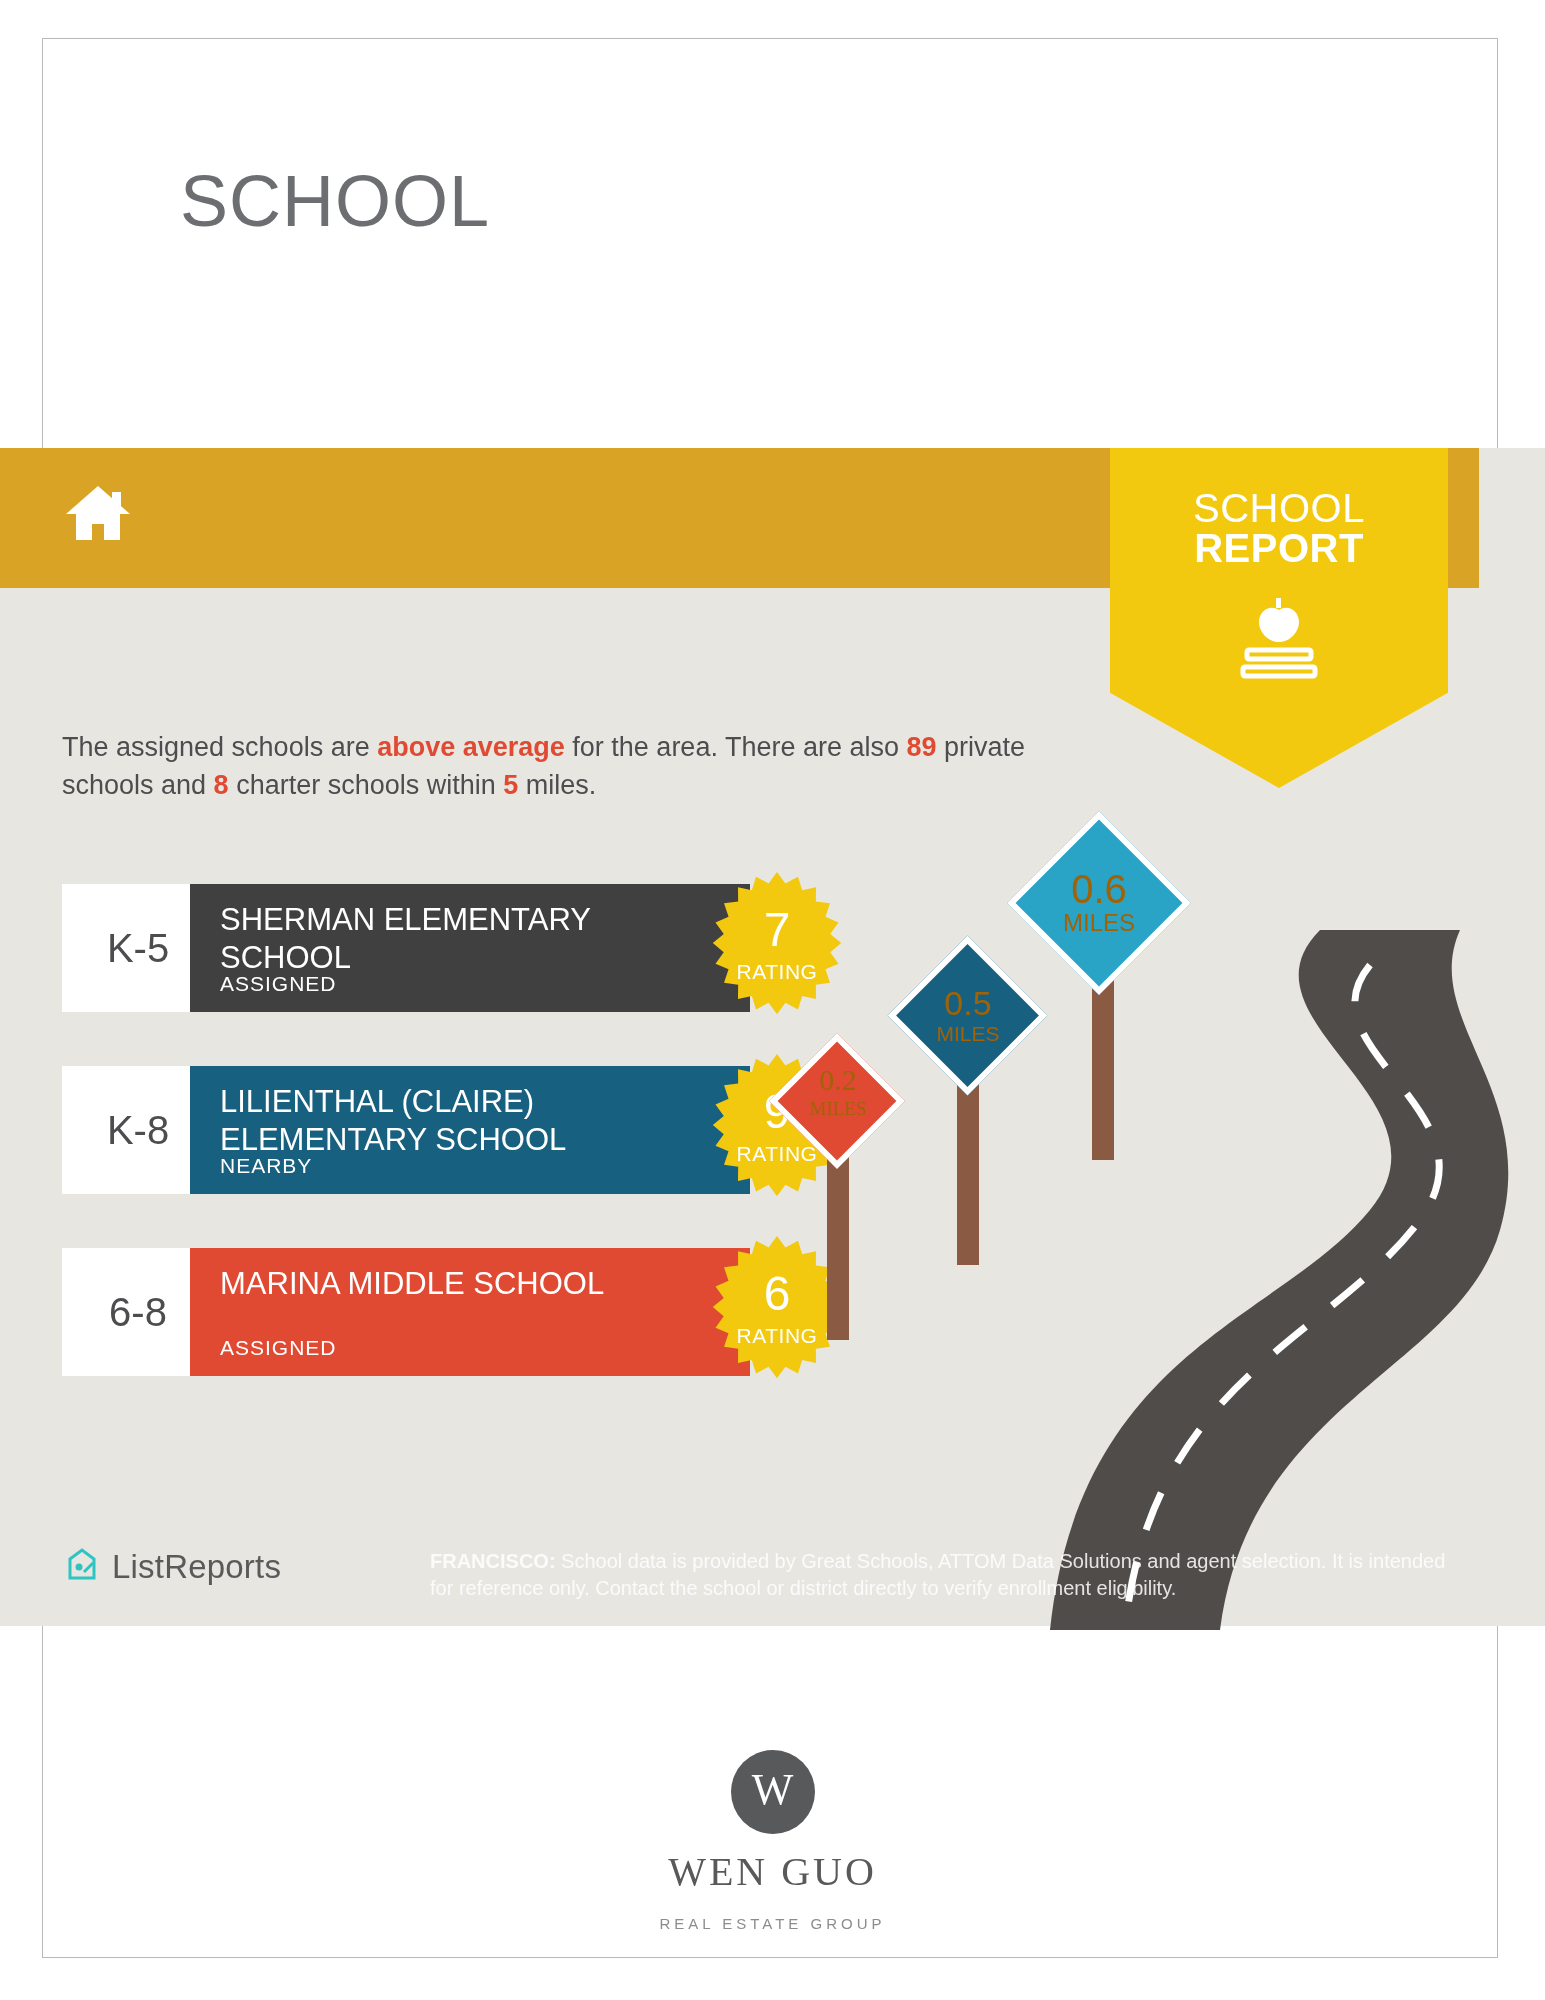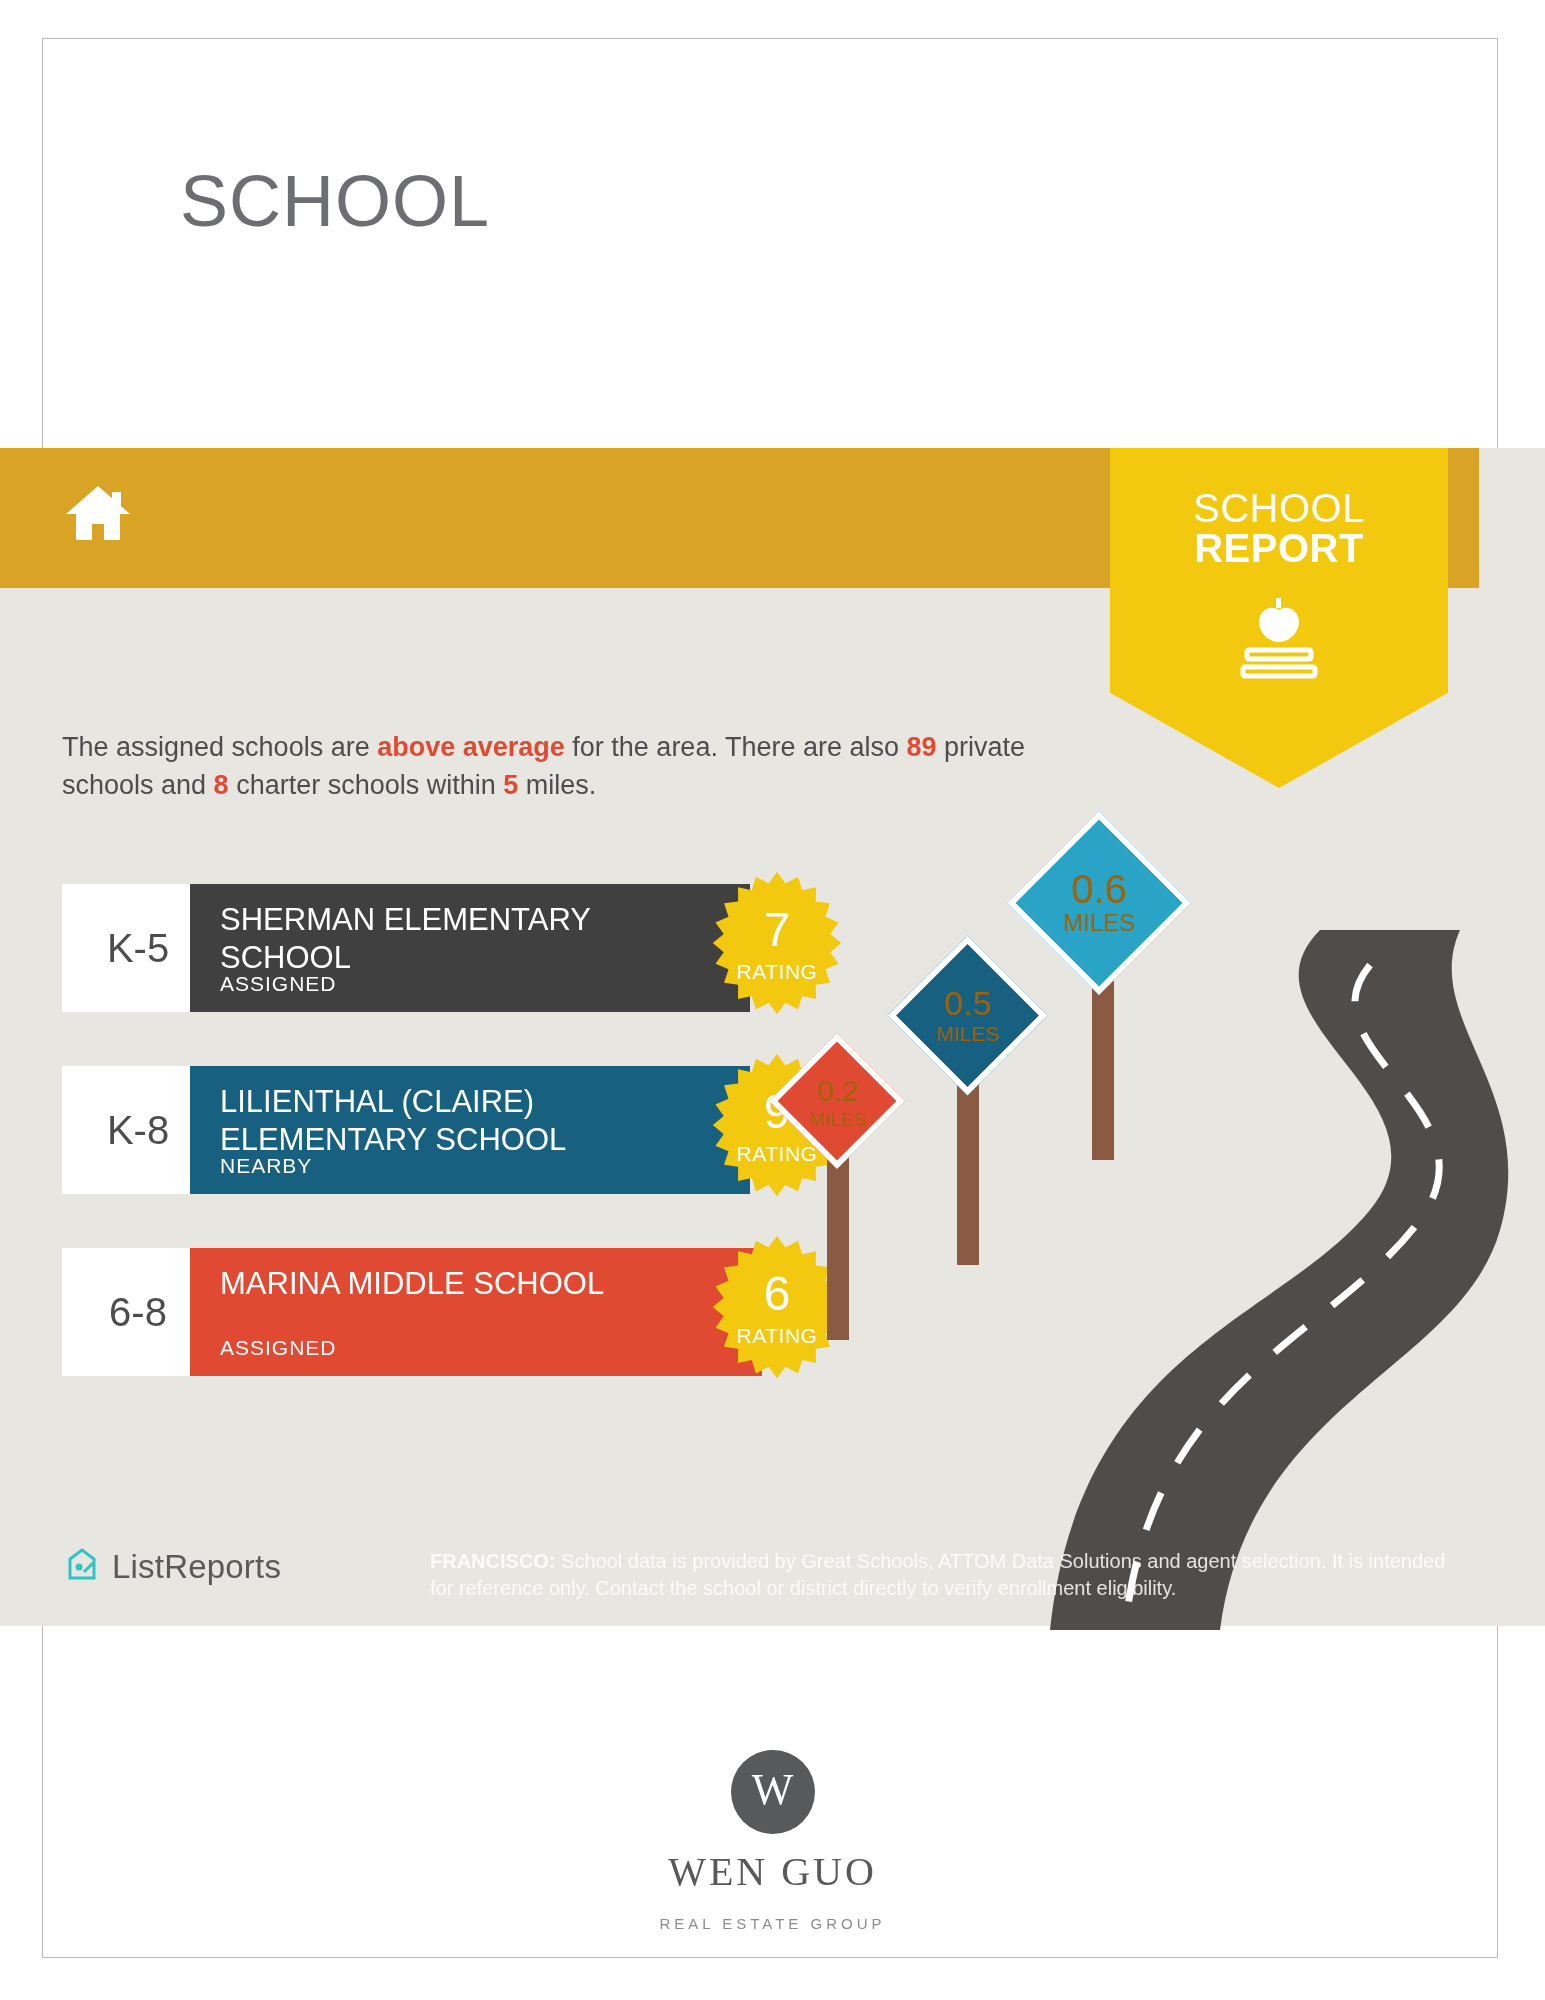--- a/index.html
+++ b/index.html
@@ -371,21 +371,21 @@
           <polygon fill="#f2c90f" points="50,0 55.6,7.6 64,3.1 66.8,12.2 76,10.1 75.9,19.6 85.3,20.9 82.3,29.9 91,33.6 85.5,41.3 92.8,47.4 85.5,53.5 91,61.2 82.3,64.9 85.3,73.9 75.9,75.2 76,84.7 66.8,82.6 64,91.7 55.6,87.2 50,94.8 44.4,87.2 36,91.7 33.2,82.6 24,84.7 24.1,75.2 14.7,73.9 17.7,64.9 9,61.2 14.5,53.5 7.2,47.4 14.5,41.3 9,33.6 17.7,29.9 14.7,20.9 24.1,19.6 24,10.1 33.2,12.2 36,3.1 44.4,7.6"></polygon>
         </svg>
       </div>
       <div class="rating-num">9</div>
       <div class="rating-lbl">RATING</div>
     </div>
   </div>
 
   <div class="school-row" style="top:1248px;">
     <div class="grade-box">6-8</div>
-    <div class="bar" style="background:#e04a32;padding-left:12px;">
+    <div class="bar" style="background:#e04a32;">
       <div class="sname">MARINA MIDDLE SCHOOL</div>
       <div class="sstatus">ASSIGNED</div>
     </div>
     <div class="starburst">
       <div class="svg-wrap">
         <svg width="150" height="150" viewBox="0 0 100 100">
           <polygon fill="#f2c90f" points="50,0 55.6,7.6 64,3.1 66.8,12.2 76,10.1 75.9,19.6 85.3,20.9 82.3,29.9 91,33.6 85.5,41.3 92.8,47.4 85.5,53.5 91,61.2 82.3,64.9 85.3,73.9 75.9,75.2 76,84.7 66.8,82.6 64,91.7 55.6,87.2 50,94.8 44.4,87.2 36,91.7 33.2,82.6 24,84.7 24.1,75.2 14.7,73.9 17.7,64.9 9,61.2 14.5,53.5 7.2,47.4 14.5,41.3 9,33.6 17.7,29.9 14.7,20.9 24.1,19.6 24,10.1 33.2,12.2 36,3.1 44.4,7.6"></polygon>
         </svg>
       </div>
       <div class="rating-num">6</div>
@@ -416,21 +416,21 @@
       <div class="txt" style="left:48px; top:90px; width:150px;">
         <div class="miles-num" style="font-size:34px; line-height:36px;">0.5</div>
         <div class="miles-lbl" style="font-size:21px;">MILES</div>
       </div>
     </div>
 
     
     <div class="sign" style="left:-185px; top:45px;">
       <div class="post" style="left:112px; top:170px; height:195px;"></div>
       <div class="plate" style="left:74px; top:78px; width:96px; height:96px; background:#e04a32;"></div>
-      <div class="txt" style="left:48px; top:100px; width:150px;">
+      <div class="txt" style="left:48px; top:89px; width:150px;font-family:Liberation Serif, serif;">
         <div class="miles-num" style="font-size:30px; line-height:32px;">0.2</div>
         <div class="miles-lbl" style="font-size:19px;">MILES</div>
       </div>
     </div>
   </div>
 
   <div id="listreports">
     <span>
       <svg width="40" height="40" viewBox="0 0 40 40">
         <path d="M8 14 L20 5 L32 14 L32 33 L8 33 Z" fill="none" stroke="#2ec4c4" stroke-width="3"></path>

